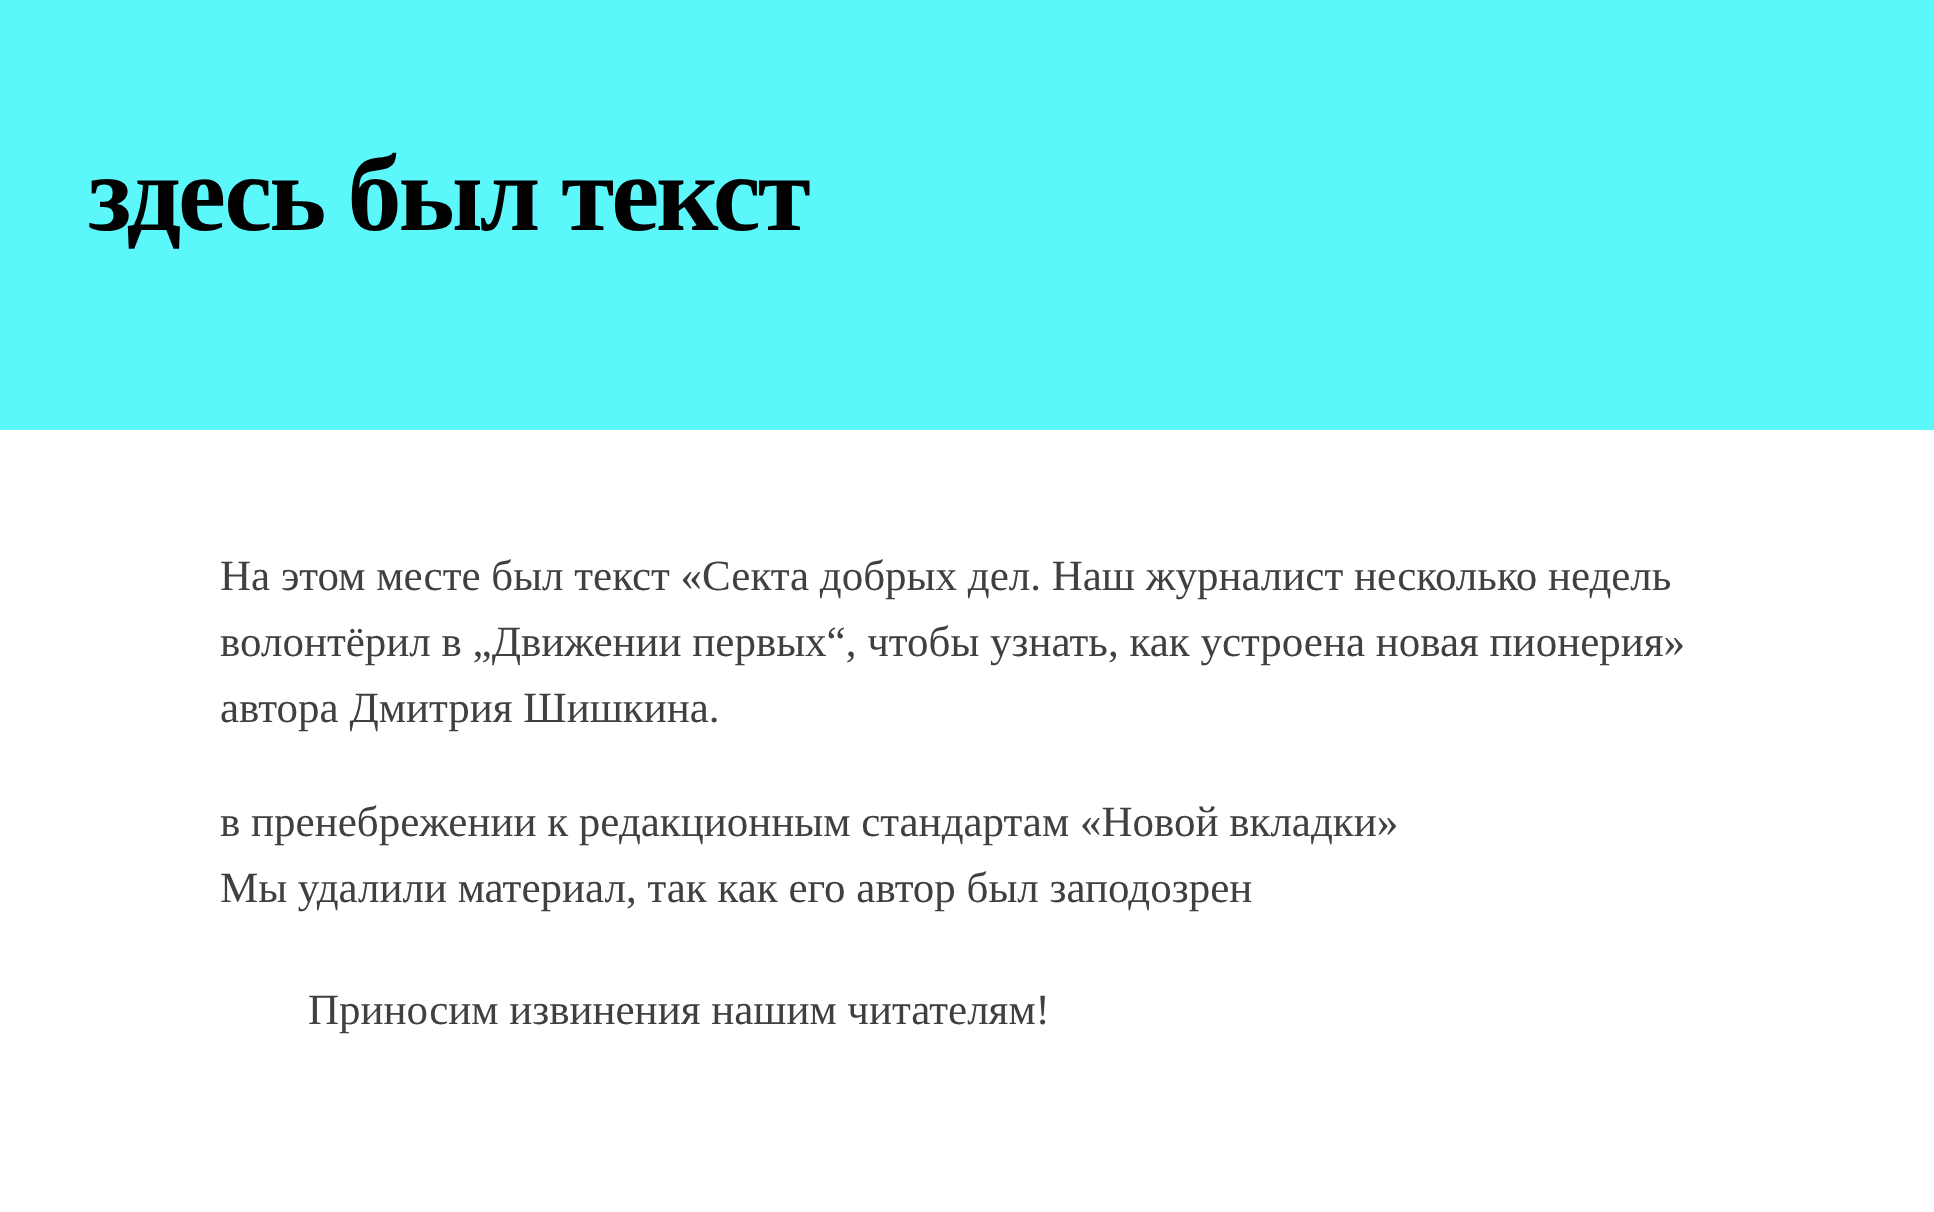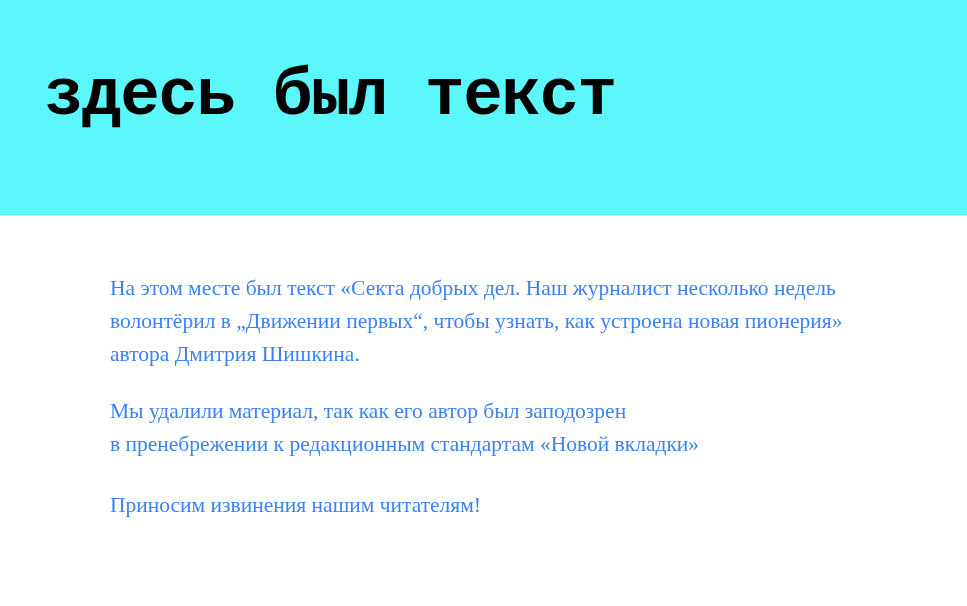--- a/index.html
+++ b/index.html
@@ -26,72 +26,73 @@
     width: 967px;
     height: 215px;
     background: #5cf7fb;
     box-sizing: border-box;
   }
   .banner-title {
     position: absolute;
     left: 44px;
     top: 58px;
     margin: 0;
-    font-family: Liberation Mono, monospace;
+    font-family: Liberation Serif, serif;
     font-weight: 700;
-    font-size: 66px;
+    font-size: 54px;
     line-height: 78px;
     letter-spacing: -1.5px;
     color: #000000;
     white-space: nowrap;
   }
   .content {
     position: absolute;
     left: 110px;
     top: 272px;
     width: 800px;
   }
   .para {
     margin: 0 0 18px 0;
     font-family: "Liberation Serif", serif;
     font-size: 21.5px;
     line-height: 33px;
-    color: #3b82f6;
+    color: #404040;
   }
   .para:last-child {
     margin-bottom: 0;
   }
   .para-1 {
     width: 790px;
   }
   .para-2 {
     margin-top: 24px;
   }
   .para-3 {
     margin-top: 28px;
+    margin-left: 44px;
   }
   .nowrap-line {
     display: block;
   }
 </style>
 </head>
 <body>
 
 <div class="page">
 
   <div class="banner">
     <h1 class="banner-title">здесь был текст</h1>
   </div>
 
   <div class="content">
 
     <p class="para para-1">На этом месте был текст «Секта добрых дел. Наш журналист несколько недель волонтёрил в „Движении первых“, чтобы узнать, как устроена новая пионерия» автора Дмитрия Шишкина.</p>
 
     <p class="para para-2">
+      <span class="nowrap-line">в пренебрежении к редакционным стандартам «Новой вкладки»</span>
       <span class="nowrap-line">Мы удалили материал, так как его автор был заподозрен</span>
-      <span class="nowrap-line">в пренебрежении к редакционным стандартам «Новой вкладки»</span>
     </p>
 
     <p class="para para-3">Приносим извинения нашим читателям!</p>
 
   </div>
 
 </div>
 
 </body></html>

